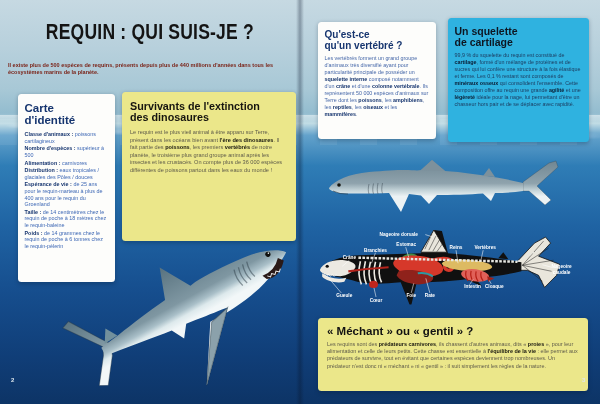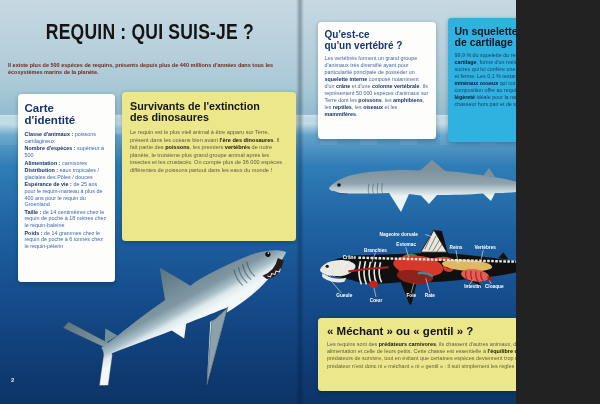--- a/index.html
+++ b/index.html
@@ -1,18 +1,18 @@
 <!DOCTYPE html>
 <html><head>
 <meta charset="utf-8">
 <style>
   * { margin:0; padding:0; box-sizing:border-box; }
   html,body { background:#222; }
   .viewport {
-    position:relative; width:516px; height:404px; overflow:hidden;
+    position:relative; width:600px; height:404px; overflow:hidden;
     font-family:"Liberation Sans", sans-serif;
   }
   .stage {
     position:absolute; left:0; top:0; width:1200px; height:808px;
     transform:scale(.5); transform-origin:0 0;
     background:linear-gradient(180deg,
       #c6d9e2 0%, #b7d0dc 12%, #a8c8d6 22%, #93bccf 28%,
       #c2dde5 30.5%, #63a2cb 33.5%, #2f7db6 41%,
       #1f63a3 56%, #164e8e 72%, #103e78 88%, #0d3466 100%);
   }

